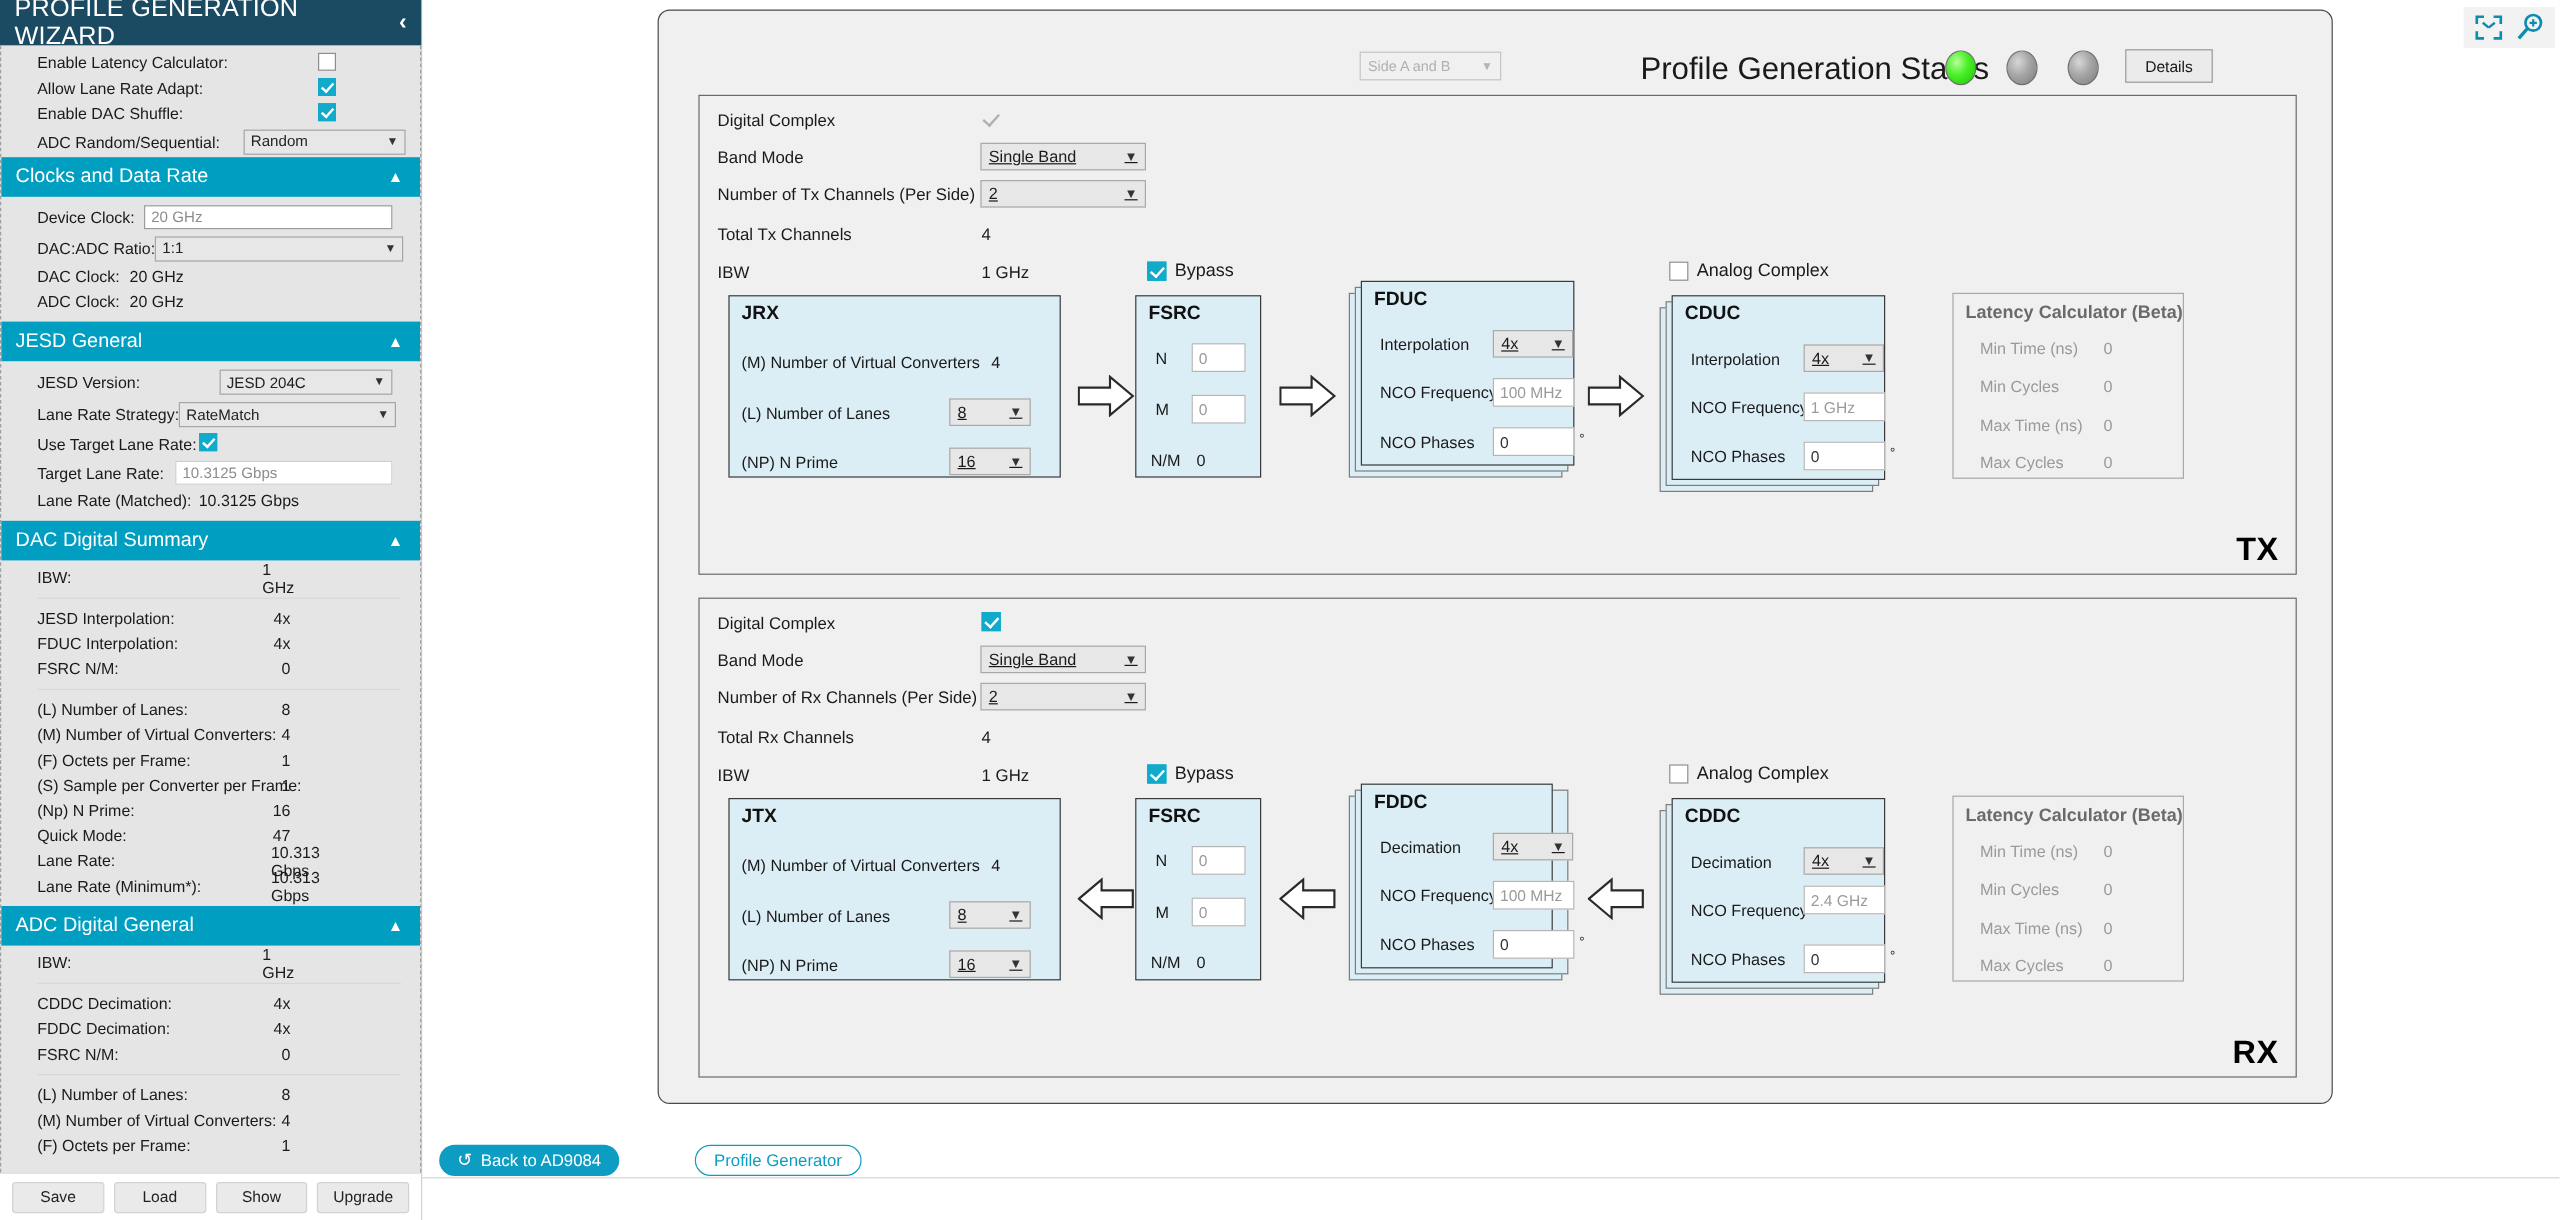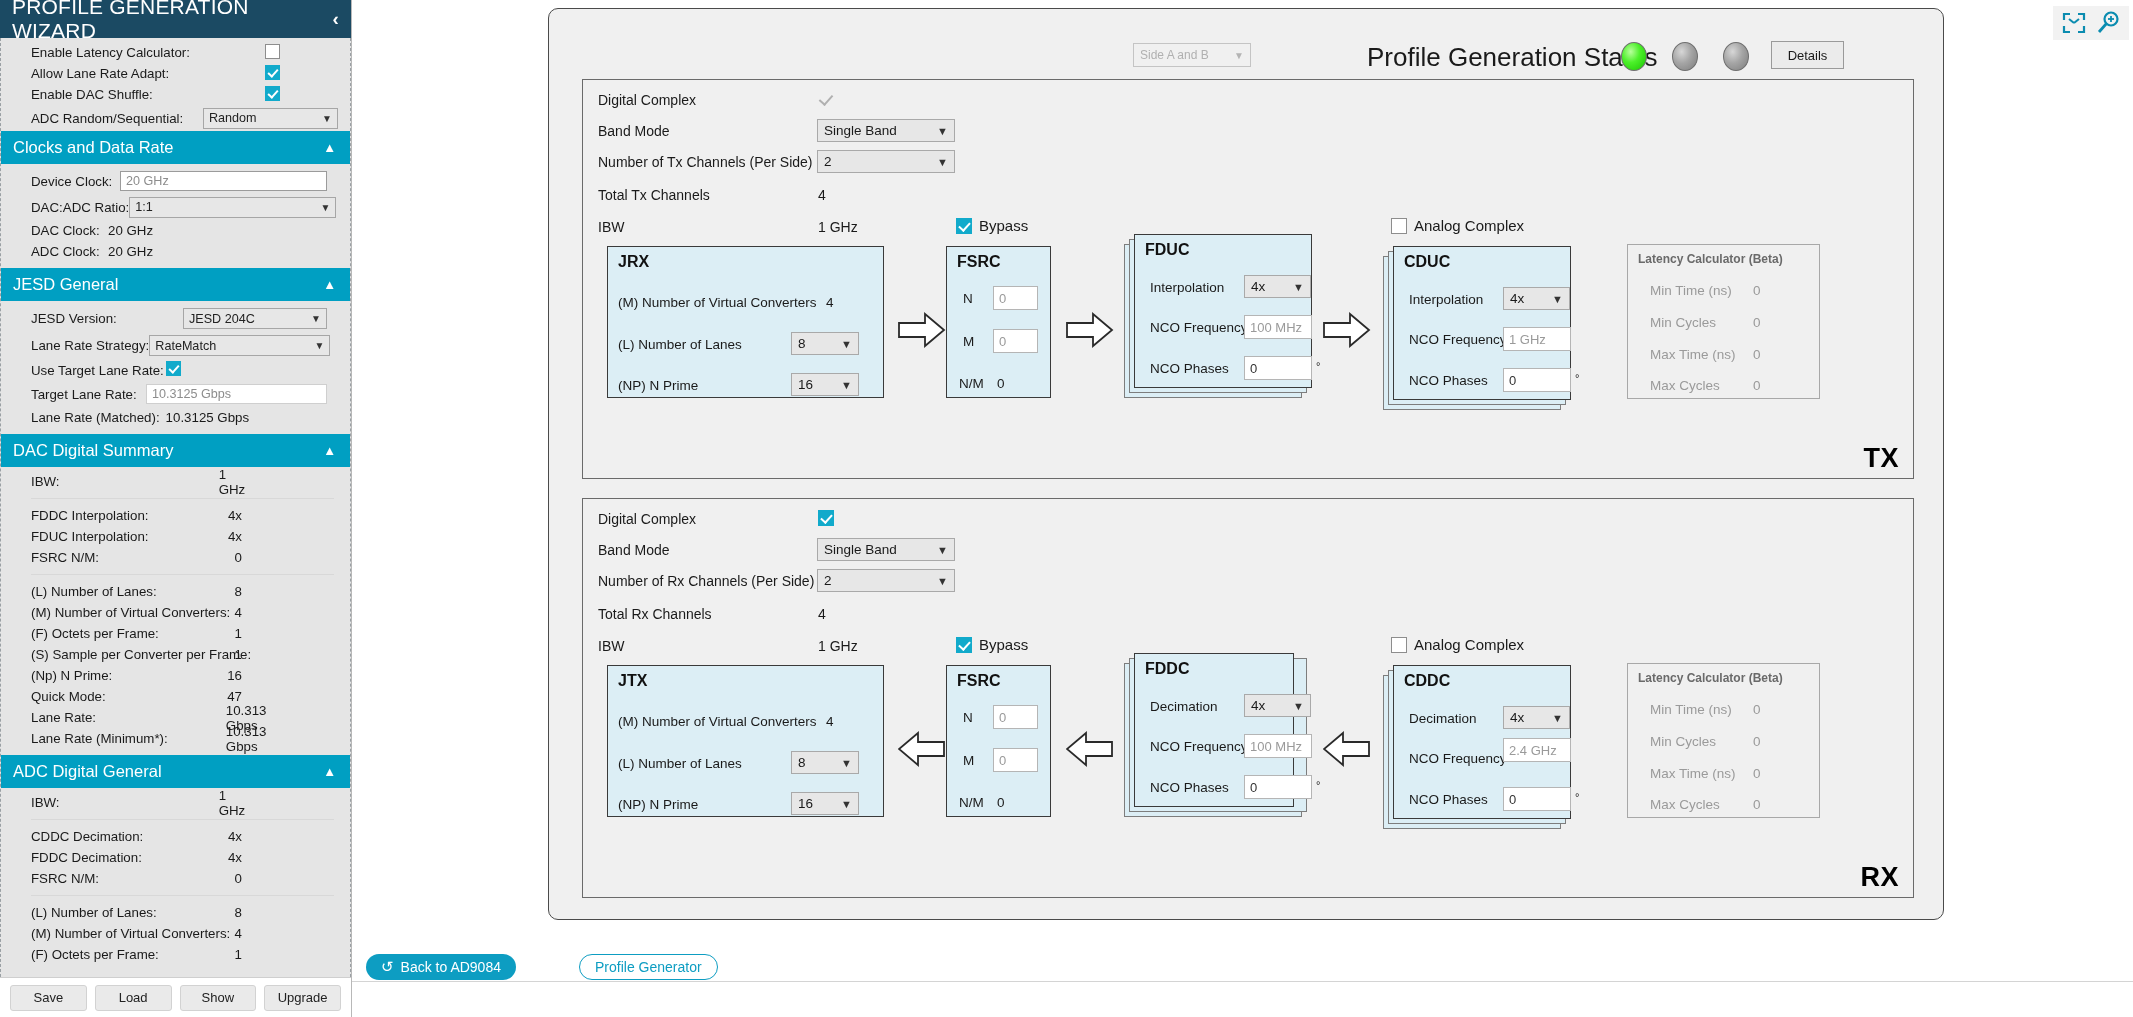--- a/index.html
+++ b/index.html
@@ -184,21 +184,21 @@
   .cfg-lbl { left: 15px; }
   .cfg-val { left: 235px; }
 
   .msel {
     position: absolute;
     height: 23px;
     background: #e7e7e7;
     border: 1px solid #a9a9a9;
     display: flex; align-items: center;
     padding: 0 6px;
-    font-size: 13.5px; color: #1a1a1a;
+    font-size: 13.5px; color: #1a1a1a; text-decoration: underline;
   }
   .msel .dd { margin-left: auto; font-size: 11px; color: #333; }
 
   .cb2 {
     width: 16px; height: 16px;
     border: 1px solid #8d8d8d; background: #fff;
     display: inline-block; position: relative;
   }
   .cb2.on { background: #11aacb; border-color: #11aacb; }
   .cb2.on:after {
@@ -249,21 +249,21 @@
 
   .arrow { position: absolute; }
 
   .latency {
     position: absolute;
     background: #f0f0f0;
     border: 1px solid #a8a8a8;
   }
   .lat-h {
     position: absolute; left: 10px; top: 7px;
-    font-size: 12px; font-weight: 700; color: #6a6a6a;
+    font-size: 15px; font-weight: 700; color: #6a6a6a;
   }
   .lat-row {
     position: absolute;
     font-size: 13.5px; color: #9a9a9a;
     height: 18px; display: flex; align-items: center;
   }
 
   .cb-inline {
     position: absolute;
     display: flex; align-items: center; gap: 7px;
@@ -409,21 +409,21 @@
         <span>DAC Digital Summary</span>
         <span class="caret">▲</span>
       </div>
       <div class="sb-body">
         <div class="row kv">
           <span class="lbl">IBW:</span>
           <span class="val" style="margin-left:auto;padding-right:88px">1 GHz</span>
         </div>
         <div class="hr"></div>
         <div class="row kv">
-          <span class="lbl">FDDC Interpolation:</span>
+          <span class="lbl">JESD Interpolation:</span>
           <span class="val" style="margin-left:auto;padding-right:100px">4x</span>
         </div>
         <div class="row kv">
           <span class="lbl">FDUC Interpolation:</span>
           <span class="val" style="margin-left:auto;padding-right:100px">4x</span>
         </div>
         <div class="row kv">
           <span class="lbl">FSRC N/M:</span>
           <span class="val" style="margin-left:auto;padding-right:100px">0</span>
         </div>

